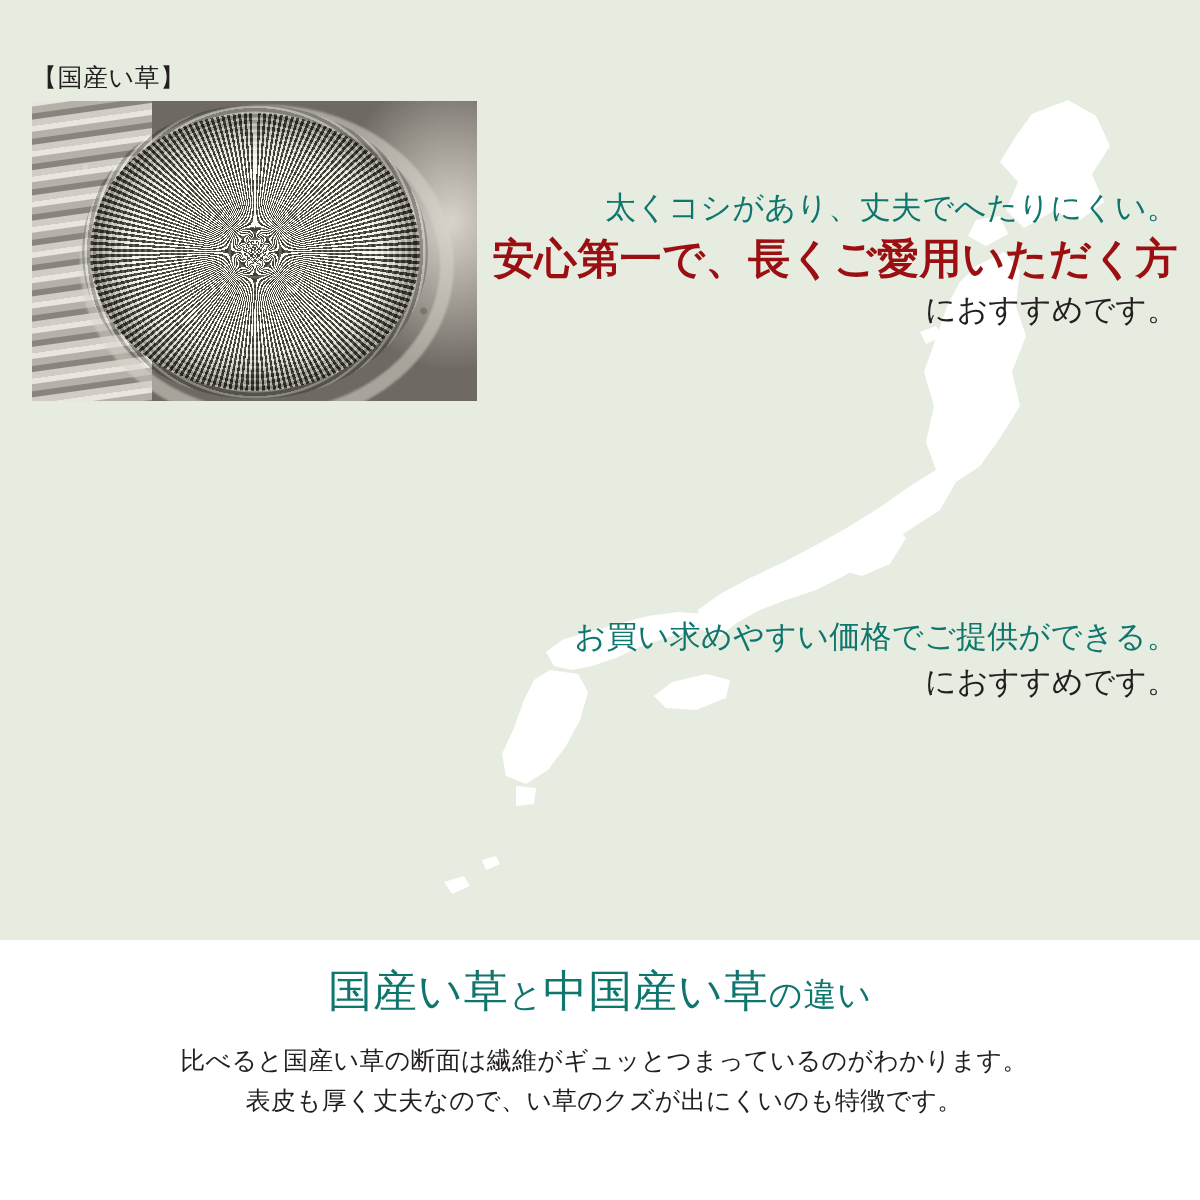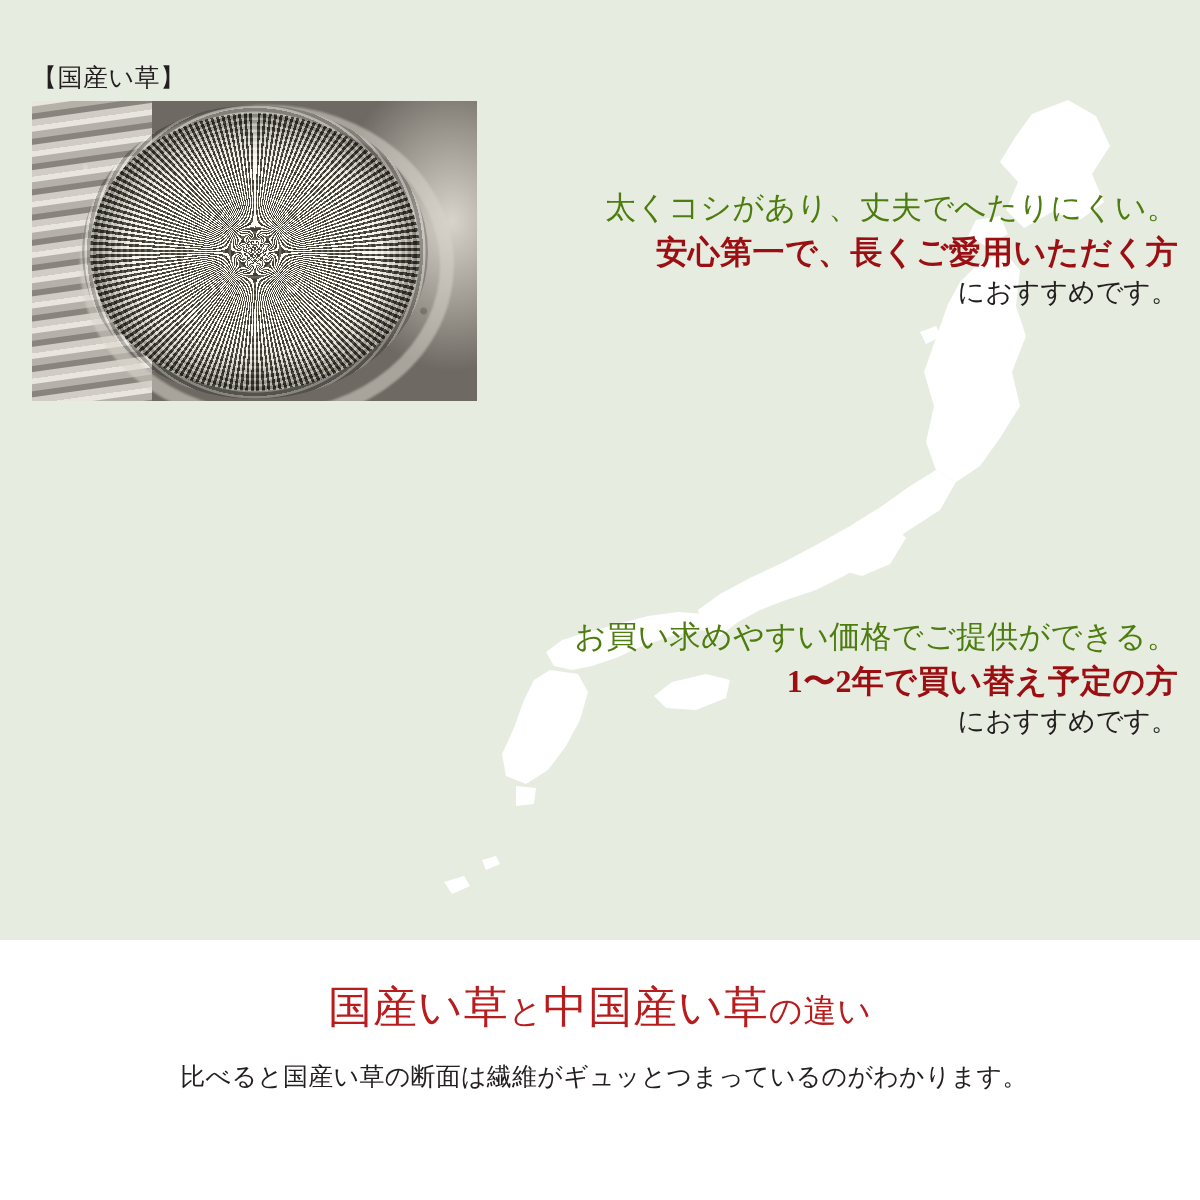--- a/index.html
+++ b/index.html
@@ -162,52 +162,52 @@
     text-align: right;
     color: #231f20;
   }
   #text-block-domestic { top: 186px; }
   #text-block-chinese  { top: 615px; }
 
   .line-normal {
     font-size: 31px;
     line-height: 1.45;
     letter-spacing: 0.01em;
-    color: #4d7c0f;
+    color: #0f766e;
     font-family: "Liberation Serif", "DejaVu Serif", serif;
   }
   .line-highlight {
-    font-size: 32px;
+    font-size: 42px;
     line-height: 1.35;
     color: #9b0f12;
     letter-spacing: 0.01em;
     font-weight: bold;
     font-family: "Liberation Serif", "DejaVu Serif", serif;
   }
   .line-tail {
-    font-size: 27px;
+    font-size: 31px;
     line-height: 1.4;
     color: #231f20;
     font-family: Liberation Serif, serif;
   }
 
   
   #bottom-section {
     position: absolute;
     left: 0;
     top: 940px;
     width: 1200px;
     height: 260px;
     background: #ffffff;
     text-align: center;
   }
   #bottom-heading {
-    margin-top: 42px;
+    margin-top: 26px;
     font-size: 44px;
-    color: #b91c1c;
+    color: #0f766e;
     letter-spacing: 0.02em;
     line-height: 1.2;
     font-family: "Liberation Serif", "DejaVu Serif", serif;
   }
   #bottom-heading .small {
     font-size: 33px;
   }
   .bottom-line {
     font-size: 25px;
     color: #231f20;
@@ -264,28 +264,28 @@
 
 
     <div class="text-block" id="text-block-domestic">
       <div class="line-normal">太くコシがあり、丈夫でへたりにくい。</div>
       <div class="line-highlight">安心第一で、長くご愛用いただく方</div>
       <div class="line-tail">におすすめです。</div>
     </div>
 
     <div class="text-block" id="text-block-chinese">
       <div class="line-normal">お買い求めやすい価格でご提供ができる。</div>
-      <div class="line-highlight">1〜2年で買い替え予定の方</div>
       <div class="line-tail">におすすめです。</div>
     </div>
 
   </div>
 
   <div id="bottom-section">
     <div id="bottom-heading">
       <span>国産い草</span><span class="small">と</span><span>中国産い草</span><span class="small">の違い</span>
     </div>
     <div id="bottom-lines">
       <div class="bottom-line">比べると国産い草の断面は繊維がギュッとつまっているのがわかります。</div>
+      <div class="bottom-line">表皮も厚く丈夫なので、い草のクズが出にくいのも特徴です。</div>
     </div>
   </div>
 
 </div>
 
 </body></html>

